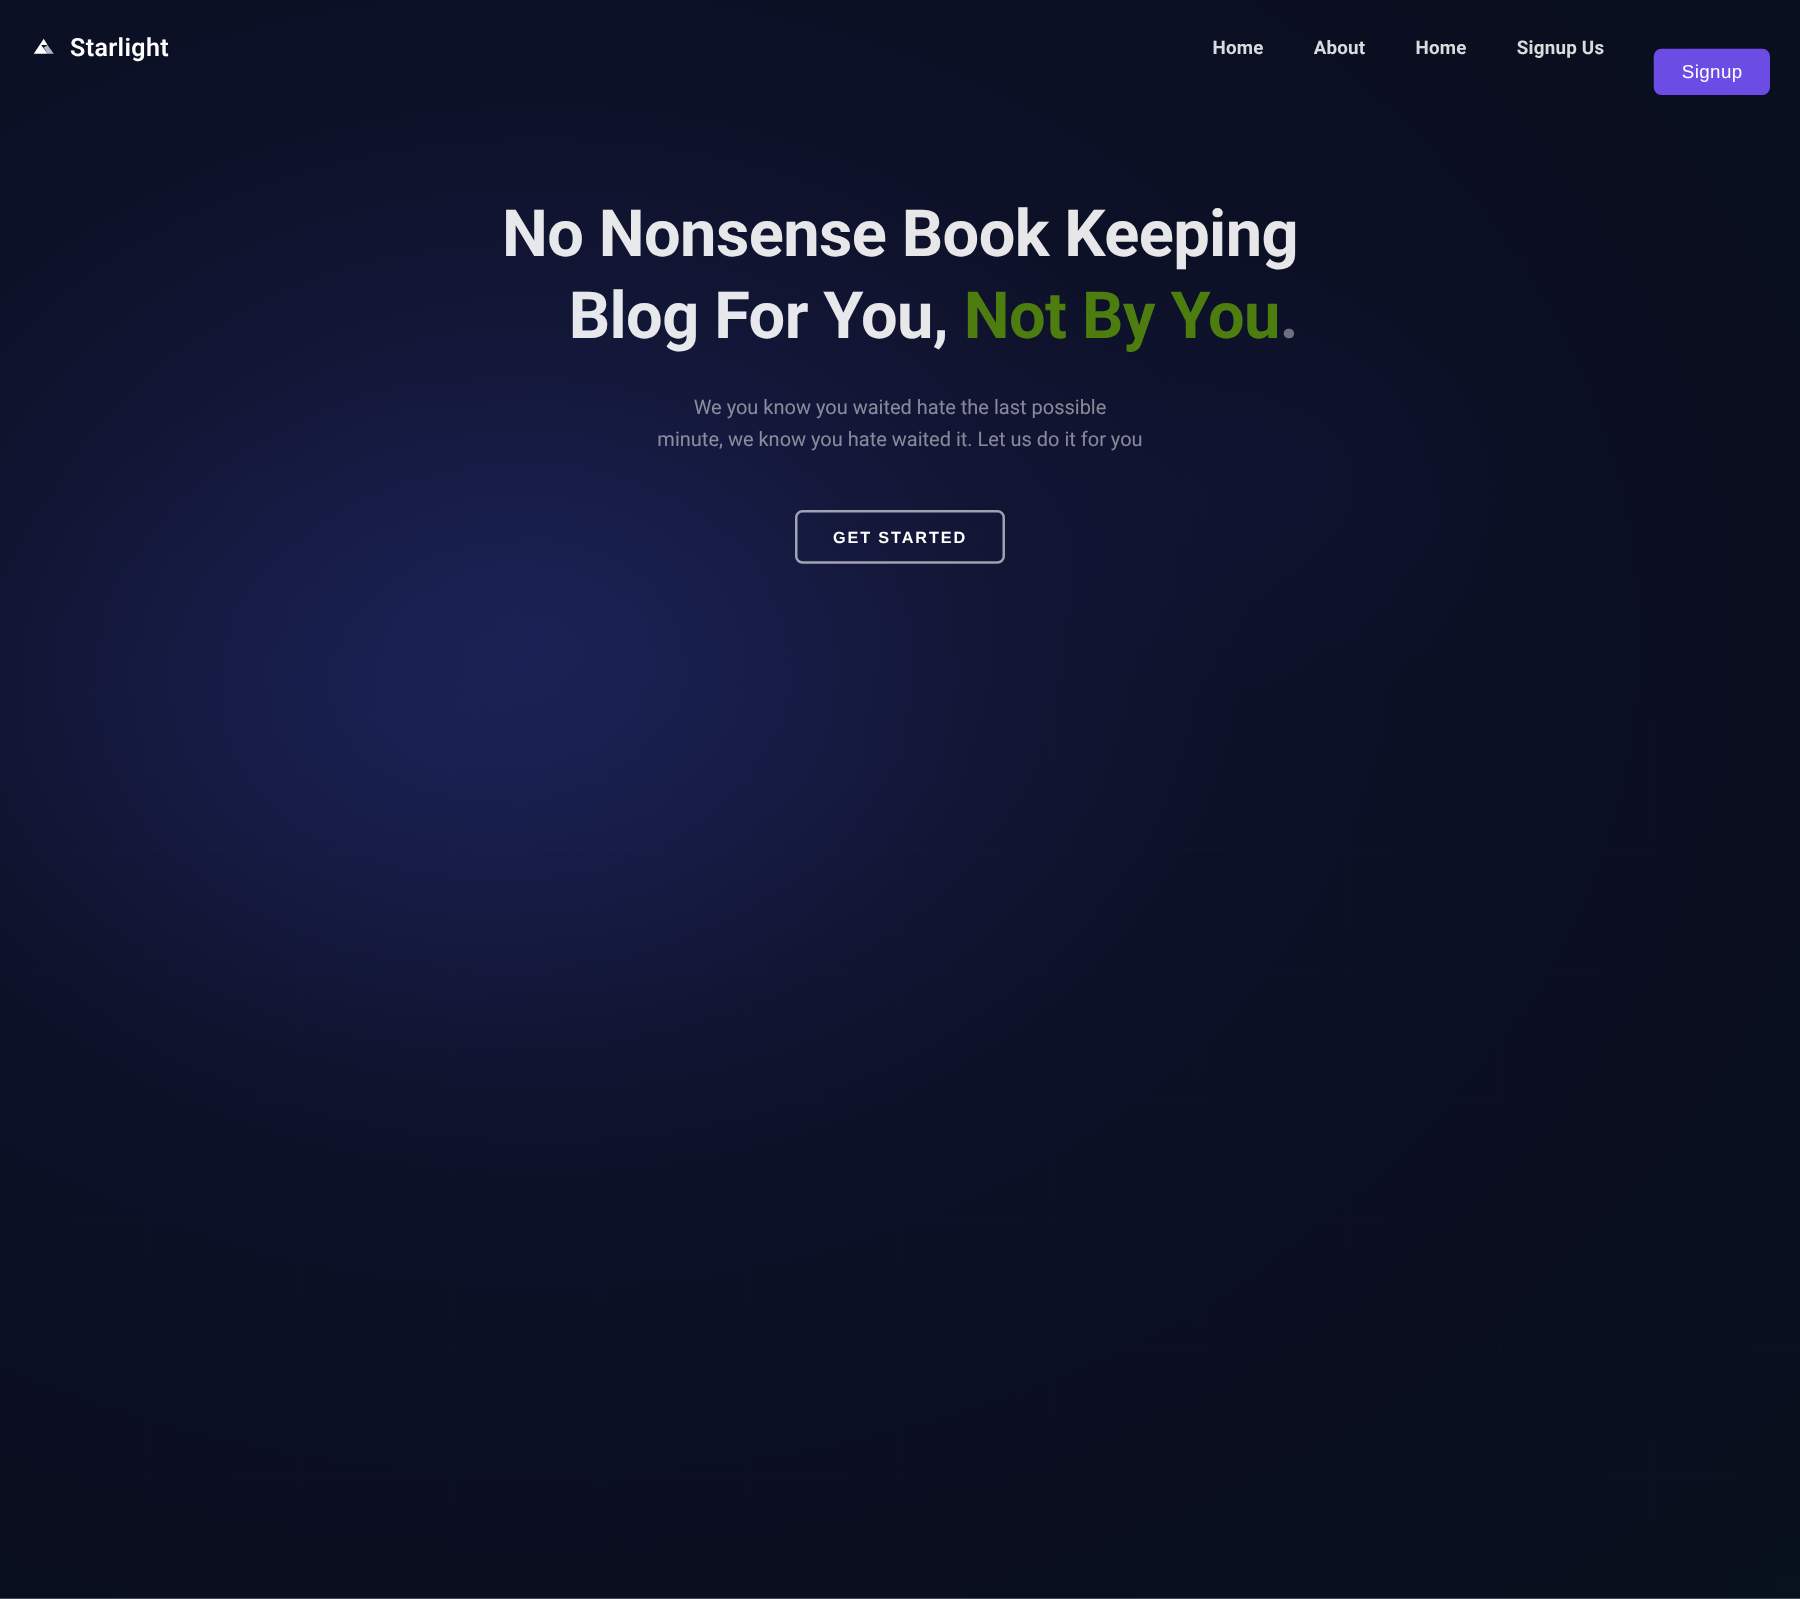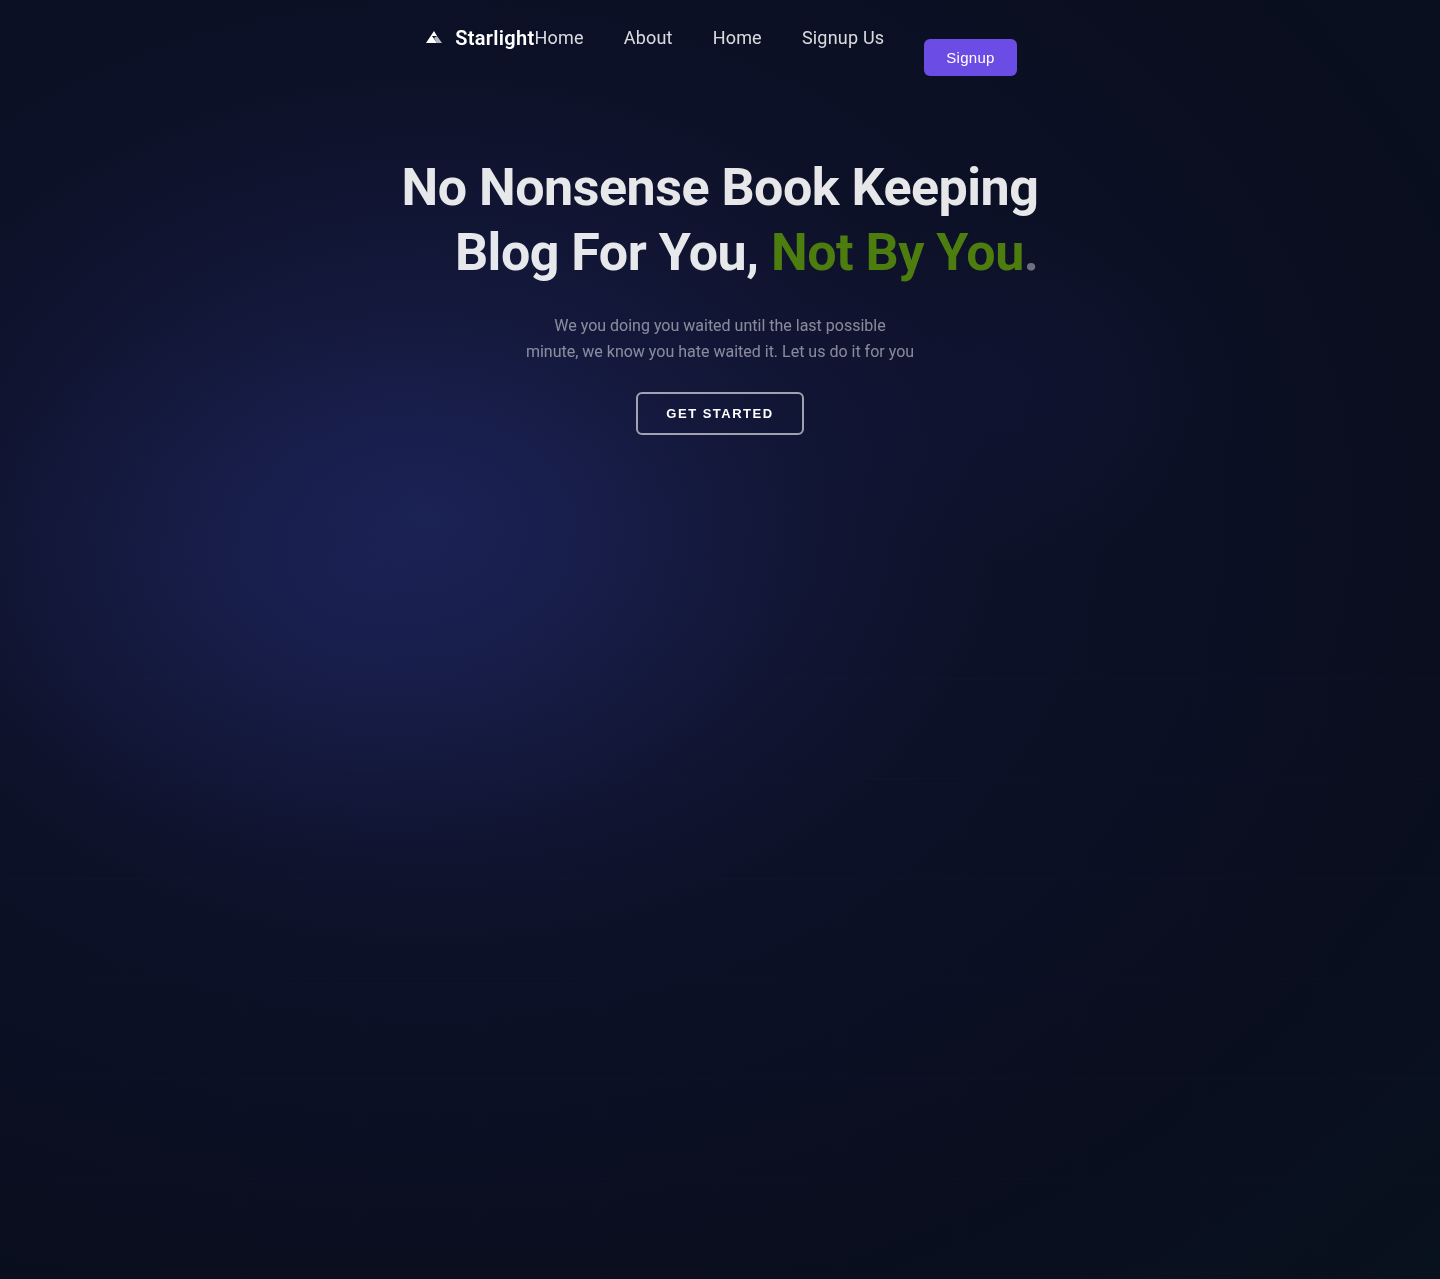--- a/index.html
+++ b/index.html
@@ -29,22 +29,22 @@
       background: 
         radial-gradient(ellipse 600px 400px at 25% 45%, rgba(30, 40, 100, 0.4) 0%, transparent 70%),
         radial-gradient(ellipse 400px 300px at 70% 30%, rgba(20, 25, 70, 0.3) 0%, transparent 60%);
       pointer-events: none;
     }
 
     
     nav {
       display: flex;
       align-items: center;
-      justify-content: center;
-      padding: 0 60px;
+      justify-content: space-between;
+      padding: 0 24px;
       height: 75px;
       position: relative;
       z-index: 10;
     }
 
     .logo-area {
       display: flex;
       align-items: center;
       gap: 10px;
       cursor: pointer;
@@ -63,22 +63,22 @@
       letter-spacing: 0.3px;
     }
 
     .nav-links {
       display: flex;
       align-items: center;
       gap: 40px;
     }
 
     .nav-link {
-      font-size: 18px;
-      font-weight: 400;
+      font-size: 15px;
+      font-weight: 700;
       color: rgba(255, 255, 255, 0.85);
       cursor: pointer;
       text-decoration: none;
       letter-spacing: 0.2px;
     }
 
     .signup-btn {
       background: #6b4de6;
       color: #ffffff;
       border: none;
@@ -125,21 +125,21 @@
     .hero-subtext {
       font-size: 16px;
       font-weight: 400;
       color: rgba(255, 255, 255, 0.5);
       line-height: 1.6;
       margin-top: 20px;
       max-width: 400px;
     }
 
     .cta-button {
-      margin-top: 28px;
+      margin-top: 44px;
       background: transparent;
       color: #ffffff;
       border: 2px solid rgba(255, 255, 255, 0.6);
       border-radius: 6px;
       padding: 12px 28px;
       font-size: 13px;
       font-weight: 700;
       letter-spacing: 1.5px;
       cursor: pointer;
       text-transform: uppercase;
@@ -188,21 +188,21 @@
 
 <section class="hero">
   <h1 class="hero-heading">
     <span>No Nonsense Book Keeping</span>
     <span class="line2">
       <span>Blog For You,</span>
       <span class="highlight">Not By You</span><span style="color: rgba(255,255,255,0.4);">.</span>
     </span>
   </h1>
   <p class="hero-subtext">
-    <span>We you doing you waited until the last possible</span><br>
+    <span>We you know you waited hate the last possible</span><br>
     <span>minute, we know you hate waited it. Let us do it for you</span>
   </p>
   <button class="cta-button">GET STARTED</button>
 </section>
 
 <div class="grid-overlay">
   <svg viewBox="0 0 1440 700" preserveAspectRatio="none" xmlns="http://www.w3.org/2000/svg">
 
     <line x1="0" y1="100" x2="1440" y2="100" stroke="rgba(100,120,200,0.4)" stroke-width="0.5"></line>
     <line x1="0" y1="200" x2="1440" y2="200" stroke="rgba(100,120,200,0.4)" stroke-width="0.5"></line>

